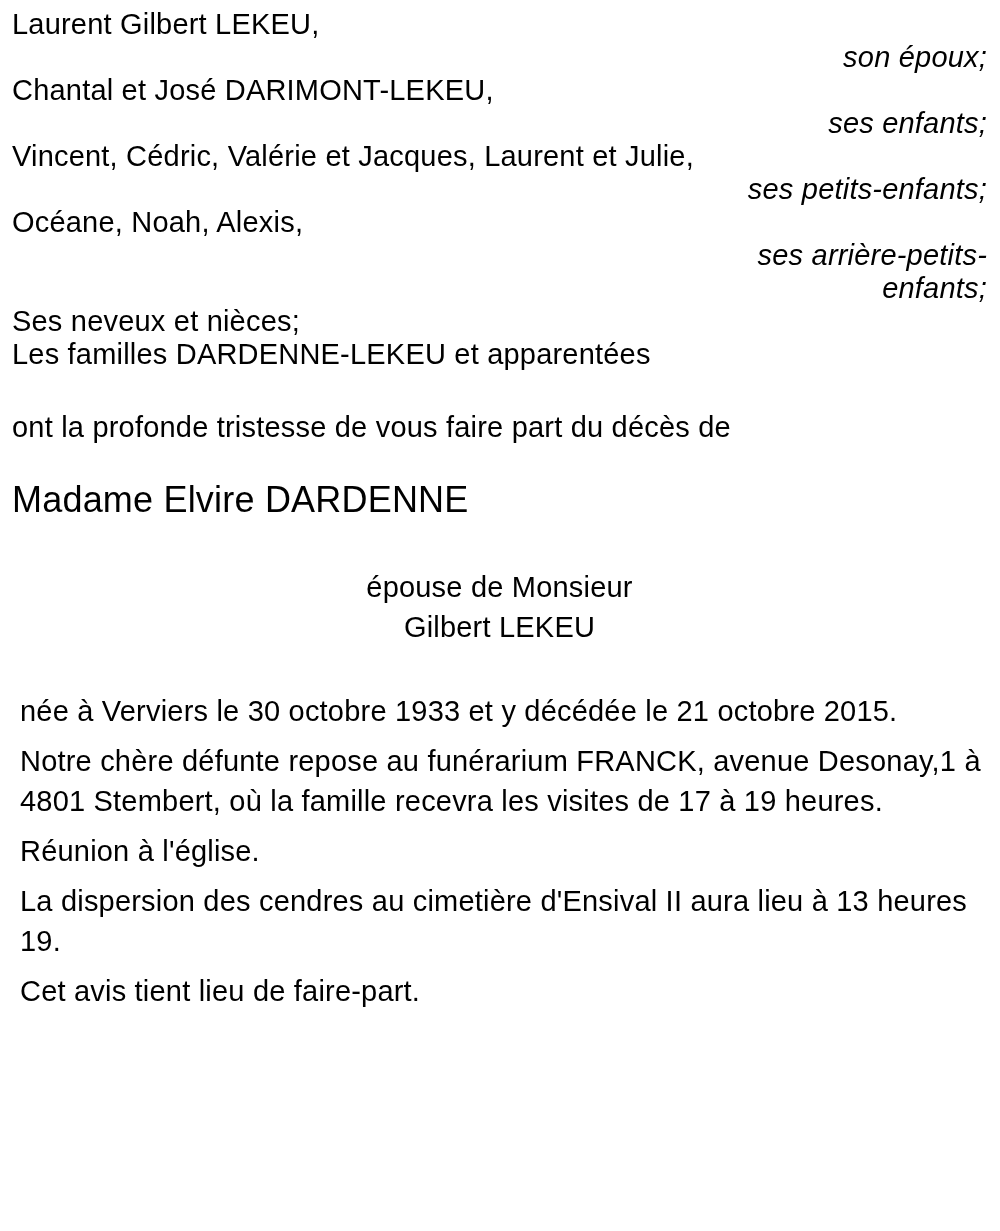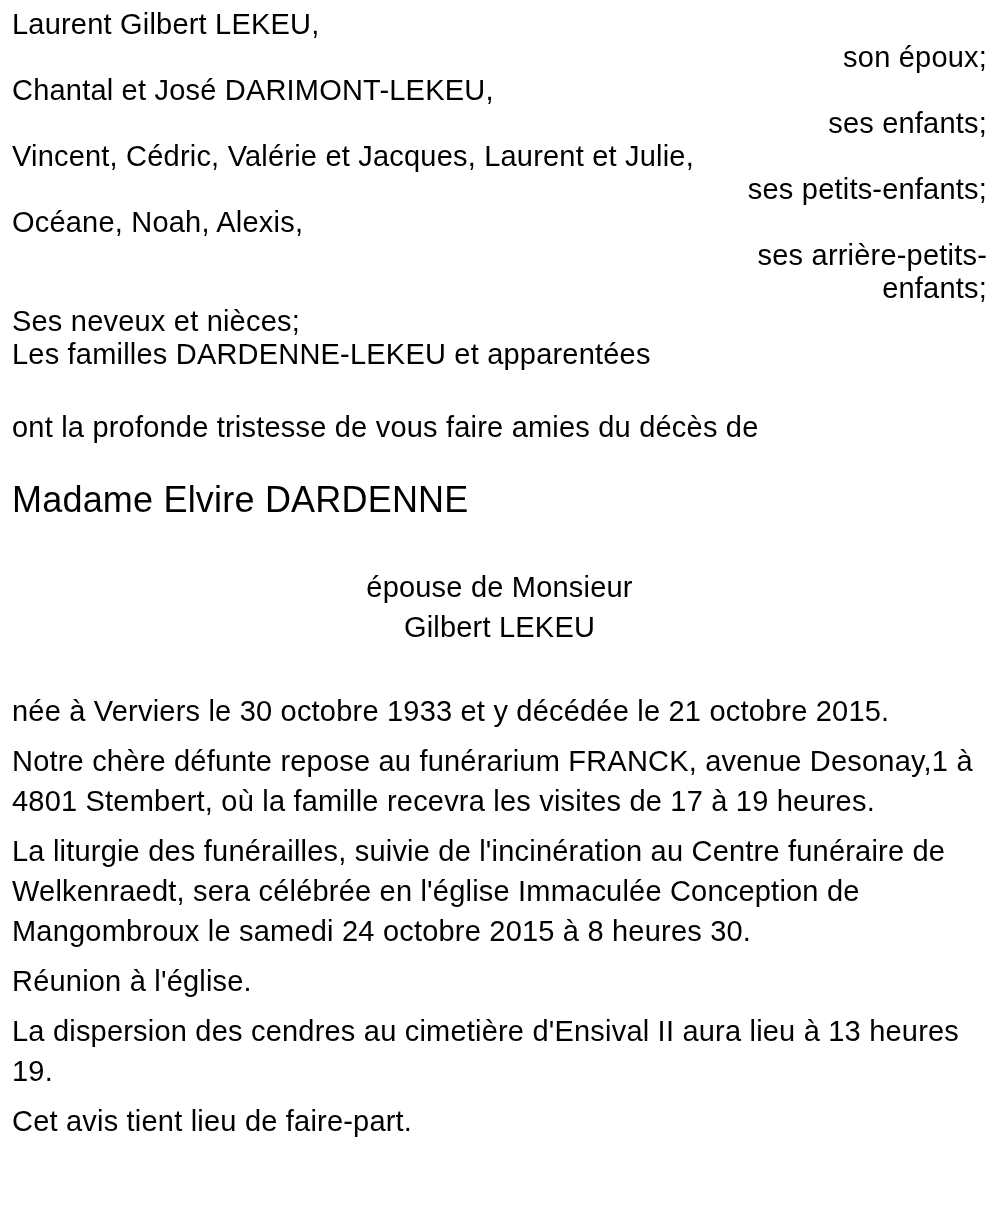--- a/index.html
+++ b/index.html
@@ -22,20 +22,21 @@
   
   .mourners {
     font-size: 29px;
     line-height: 33px;
   }
   .mourner-names {
     text-align: left;
     letter-spacing: 0.2px;
   }
   .mourner-relation {
+    font-style: italic;
     text-align: right;
     letter-spacing: 0.2px;
   }
   .mourner-relation.narrow {
     max-width: 265px;
     margin-left: auto;
   }
   .gap-sm { margin-top: 9px; }
   
   .announcement {
@@ -59,20 +60,21 @@
     line-height: 40px;
     letter-spacing: 0.2px;
     text-align: center;
   }
   
   .details {
     margin-top: 44px;
     font-size: 29px;
     line-height: 40px;
     letter-spacing: 0.2px;
+    margin-left: 8px;
   }
   .details p { margin: 10px 0 0 0; }
   .details p:first-child { margin-top: 0; }
 </style>
 </head>
 <body>
 
 <div class="page">
 
   <section class="mourners">
@@ -101,31 +103,30 @@
       <div class="mourner-names">Ses neveux et nièces;</div>
     </div>
 
 
     <div>
       <div class="mourner-names">Les familles DARDENNE-LEKEU et apparentées</div>
     </div>
 
   </section>
 
-  <p class="announcement">ont la profonde tristesse de vous faire amies du décès de</p>
+  <p class="announcement">ont la profonde tristesse de vous faire part du décès de</p>
 
   <h1 class="deceased">Madame Elvire DARDENNE</h1>
 
   <div class="spouse">
     <div>épouse de Monsieur</div>
     <div>Gilbert LEKEU</div>
   </div>
 
   <section class="details">
     <p>née à Verviers le 30 octobre 1933 et y décédée le 21 octobre 2015.</p>
     <p>Notre chère défunte repose au funérarium FRANCK, avenue Desonay,1 à 4801 Stembert, où la famille recevra les visites de 17 à 19 heures.</p>
-    <p>La liturgie des funérailles, suivie de l'incinération au Centre funéraire de Welkenraedt, sera célébrée en l'église Immaculée Conception de Mangombroux le samedi 24 octobre 2015 à 8 heures 30.</p>
     <p>Réunion à l'église.</p>
     <p>La dispersion des cendres au cimetière d'Ensival II aura lieu à 13 heures 19.</p>
     <p>Cet avis tient lieu de faire-part.</p>
   </section>
 
 </div>
 
 </body></html>

